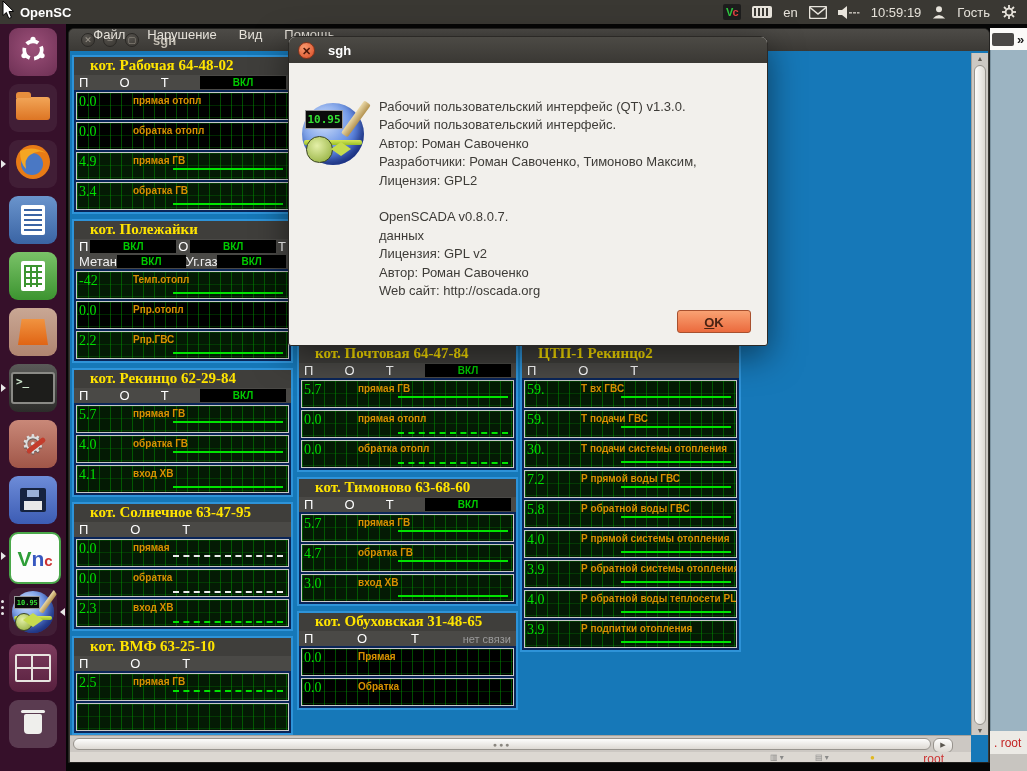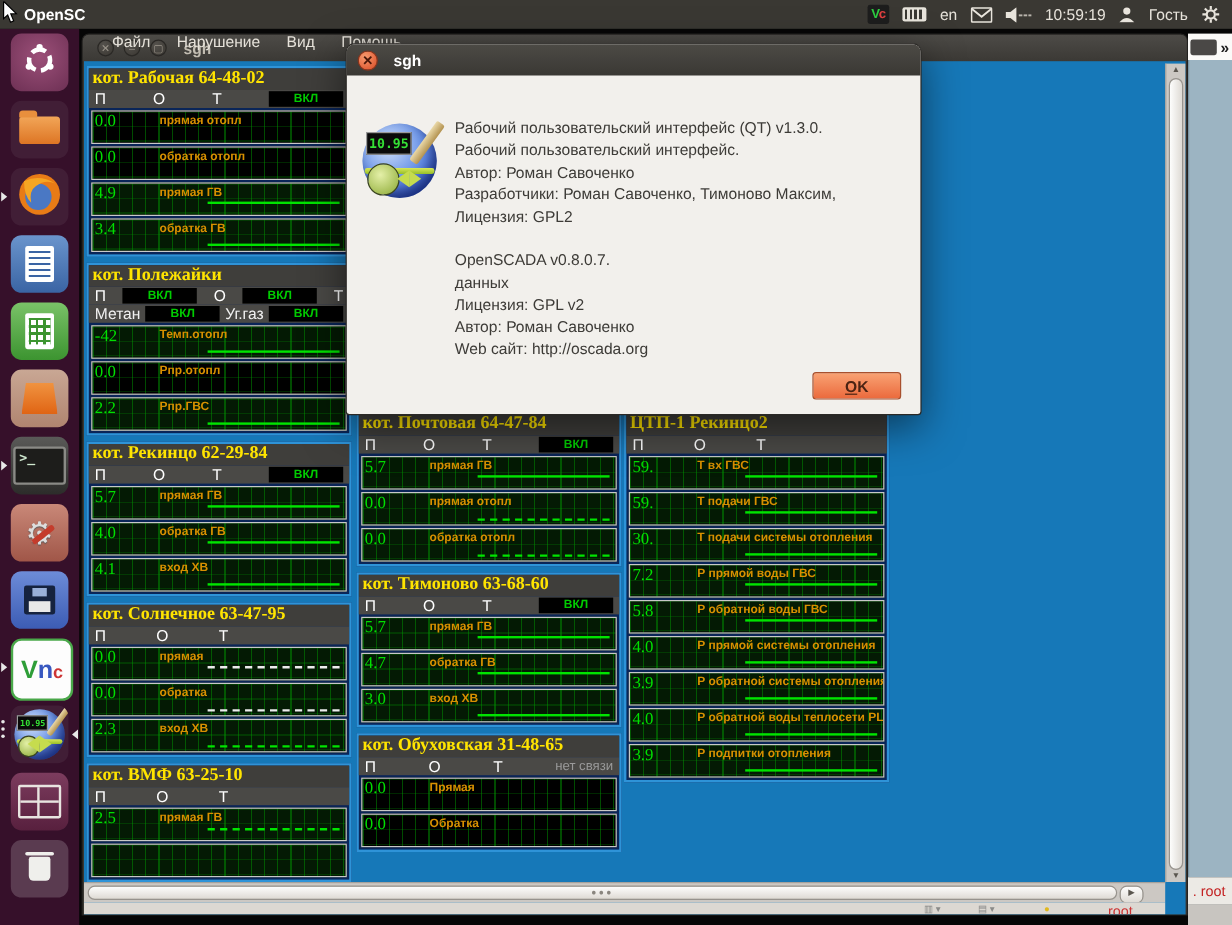--- a/index.html
+++ b/index.html
@@ -132,26 +132,26 @@
         background:linear-gradient(#fdfdfc,#dedad4);border:1px solid #97938d;text-align:center;
         font-size:7px;color:#5a564f;line-height:12px;}
   .statusstrip{position:absolute;left:0;right:17px;bottom:0;height:10px;background:#dcd8d2;
         overflow:hidden;font-size:11px;}
   .statusstrip .fico{position:absolute;top:1px;color:#8a8a88;font-size:8px;}
   .statusstrip .rootlbl{position:absolute;right:27px;top:0;color:#c33;font-size:12px;}
 
   
   .panel{background:#0a2558;border:2px solid #2e93d8;margin-bottom:5px;box-sizing:border-box;}
   .p-title{height:18px;line-height:18px;background:#3f3e3b;color:#ffe400;
-           font:bold 15px "Liberation Serif",serif;padding:0 3px;white-space:nowrap;overflow:hidden;}
+           font:bold 15px "Liberation Serif",serif;padding:0 16px;white-space:nowrap;overflow:hidden;}
   .p-head{height:15px;background:#4a4946;display:flex;align-items:center;
           justify-content:space-between;padding:0 5px;color:#fff;font-size:13px;}
   .p-head .ph{font-weight:normal;} .p-head .big{font-size:13px;color:#f0f0f0;}
   .badge{display:inline-block;width:62px;background:#000;color:#00cc00;font-weight:bold;
-         font-size:10px;text-align:center;padding:1px 0;}
+         font-size:10px;text-align:center;padding:1px 12px;}
   .offline{color:#9a9a9a;font-size:11px;}
   .sp{display:inline-block;width:54px;}
   .p-row{position:relative;height:26px;margin:2px;border:1px solid #c8c8c8;background:#000;overflow:hidden;
      background-image:repeating-linear-gradient(90deg,rgba(0,150,0,.5) 0 1px,transparent 1px 11px),
                       repeating-linear-gradient(180deg,rgba(0,140,0,.28) 0 1px,transparent 1px 12px);}
   .p-row.active{background-color:#041a04;}
   .val{position:absolute;left:2px;top:1px;color:#00e000;font-size:14px;font-family:Liberation Serif, serif;}
   .lbl{position:absolute;left:56px;top:2px;color:#d89000;font-weight:bold;font-size:10px;white-space:nowrap;}
   .tr{position:absolute;right:5px;width:52%;}
   .tr-flat{top:58%;height:2px;background:#00e400;}

